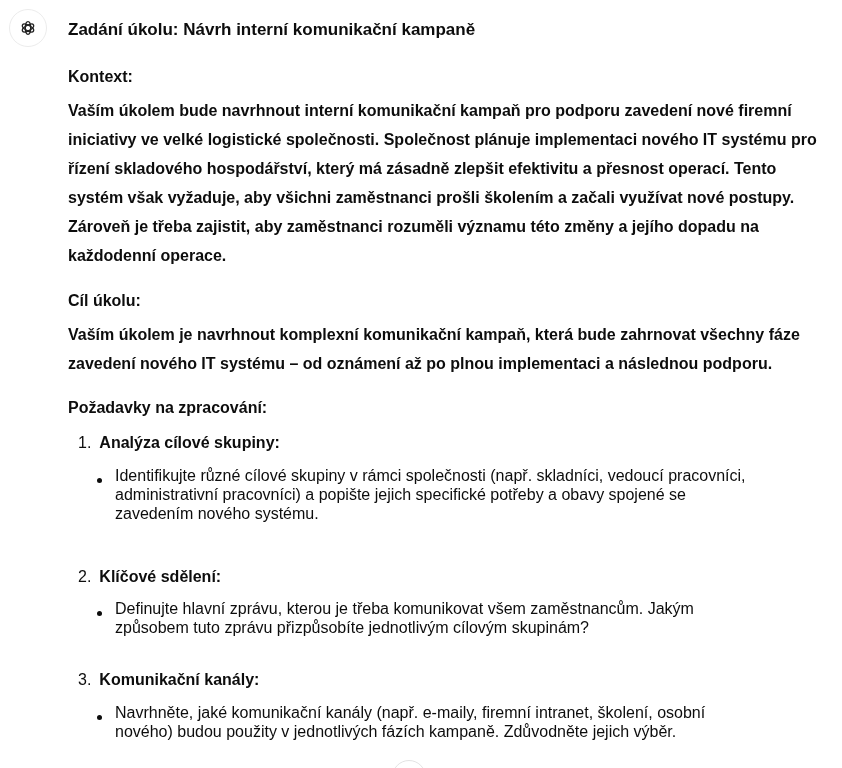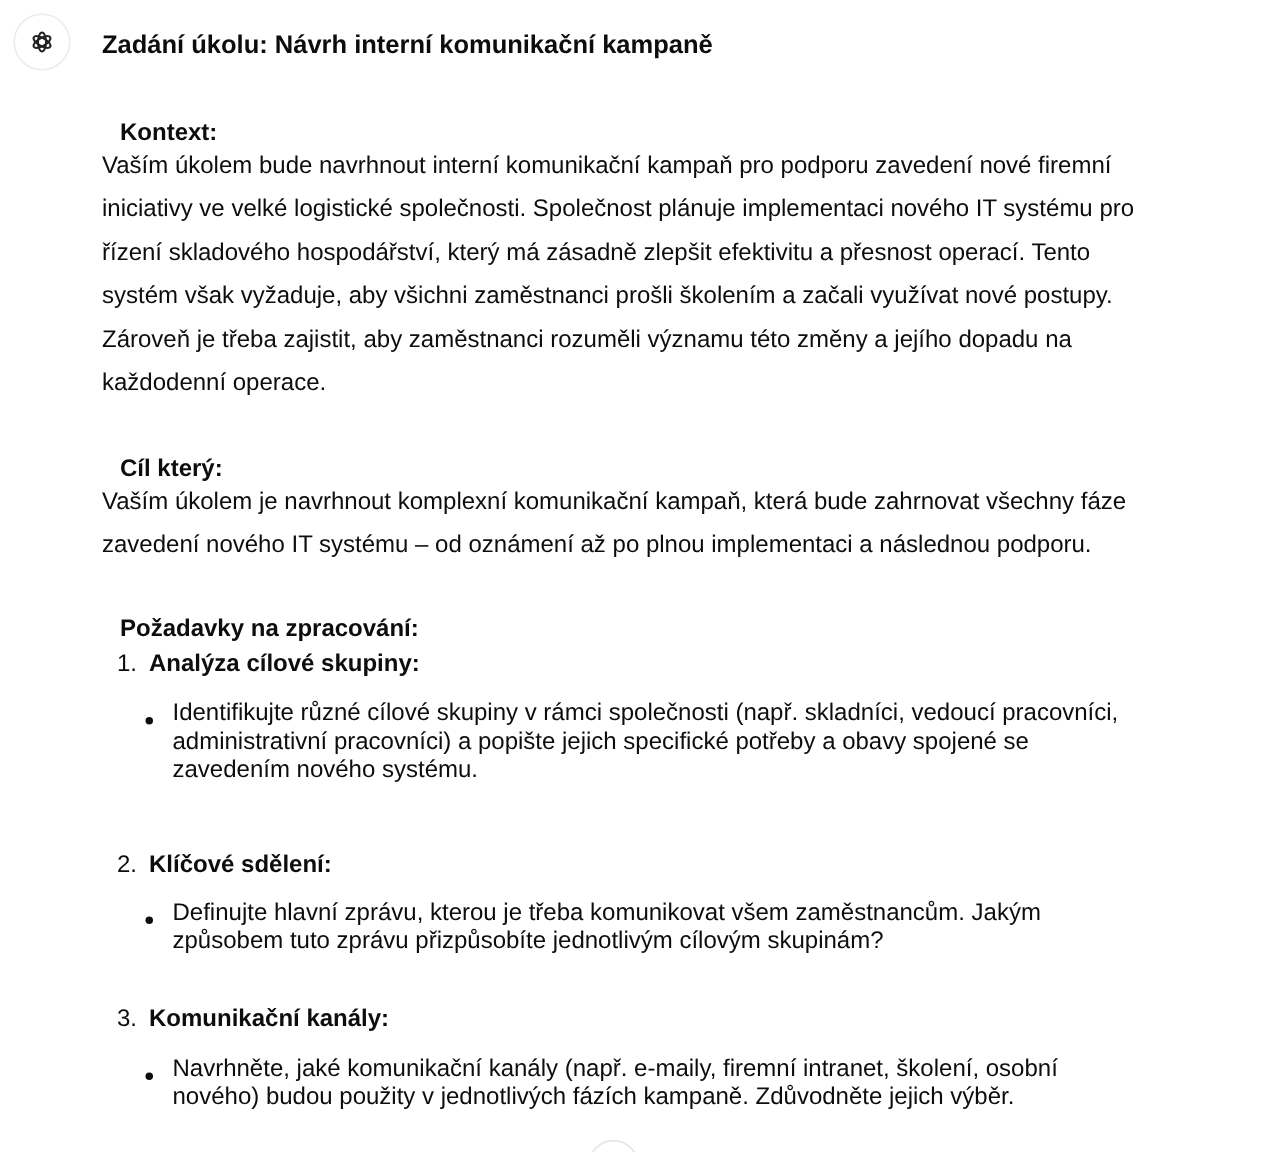--- a/index.html
+++ b/index.html
@@ -13,26 +13,27 @@
     border-radius: 50%; border: 1px solid #ececec; background: #fff;
     display: flex; align-items: center; justify-content: center;
   }
   .avatar svg { width: 20px; height: 20px; }
   .content { position: absolute; left: 68px; top: 0; width: 770px; }
   .title {
     position: absolute; top: 16px; left: 0; margin: 0;
     font-size: 17px; font-weight: 600; line-height: 28px; white-space: nowrap;
   }
   .h {
-    position: absolute; left: 0; margin: 12px; font-size: 16px; font-weight: 700; line-height: 24px;
+    position: absolute; left: 0; margin: 0; font-size: 16px; font-weight: 700; line-height: 24px;
     white-space: nowrap;
   }
   .p {
     position: absolute; left: 0; margin: 0; font-size: 16px; line-height: 29px;
     white-space: pre-line;
+    font-weight: bold;
   }
   .num {
     position: absolute; left: 10px; font-size: 16px; line-height: 24px; white-space: nowrap;
   }
   .num b { font-weight: 700; margin-left: 8px; }
   .bullet {
     position: absolute; left: 47px; font-size: 16px; line-height: 19px; white-space: pre-line;
   }
   .bullet::before {
     content: ""; position: absolute; left: -18px; top: 12px; width: 5px; height: 5px;
@@ -60,21 +61,21 @@
   <h1 class="title">Zadání úkolu: Návrh interní komunikační kampaně</h1>
 
   <h3 class="h" style="top:65px">Kontext:</h3>
   <p class="p" style="top:96px">Vaším úkolem bude navrhnout interní komunikační kampaň pro podporu zavedení nové firemní
 iniciativy ve velké logistické společnosti. Společnost plánuje implementaci nového IT systému pro
 řízení skladového hospodářství, který má zásadně zlepšit efektivitu a přesnost operací. Tento
 systém však vyžaduje, aby všichni zaměstnanci prošli školením a začali využívat nové postupy.
 Zároveň je třeba zajistit, aby zaměstnanci rozuměli významu této změny a jejího dopadu na
 každodenní operace.</p>
 
-  <h3 class="h" style="top:289px">Cíl který:</h3>
+  <h3 class="h" style="top:289px">Cíl úkolu:</h3>
   <p class="p" style="top:320px">Vaším úkolem je navrhnout komplexní komunikační kampaň, která bude zahrnovat všechny fáze
 zavedení nového IT systému – od oznámení až po plnou implementaci a následnou podporu.</p>
 
   <h3 class="h" style="top:396px">Požadavky na zpracování:</h3>
 
   <div>
     <div class="num" style="top:431px">
       <span>1.</span><b>Analýza cílové skupiny:</b>
     </div>
     <div class="bullet" style="top:466px">Identifikujte různé cílové skupiny v rámci společnosti (např. skladníci, vedoucí pracovníci,

